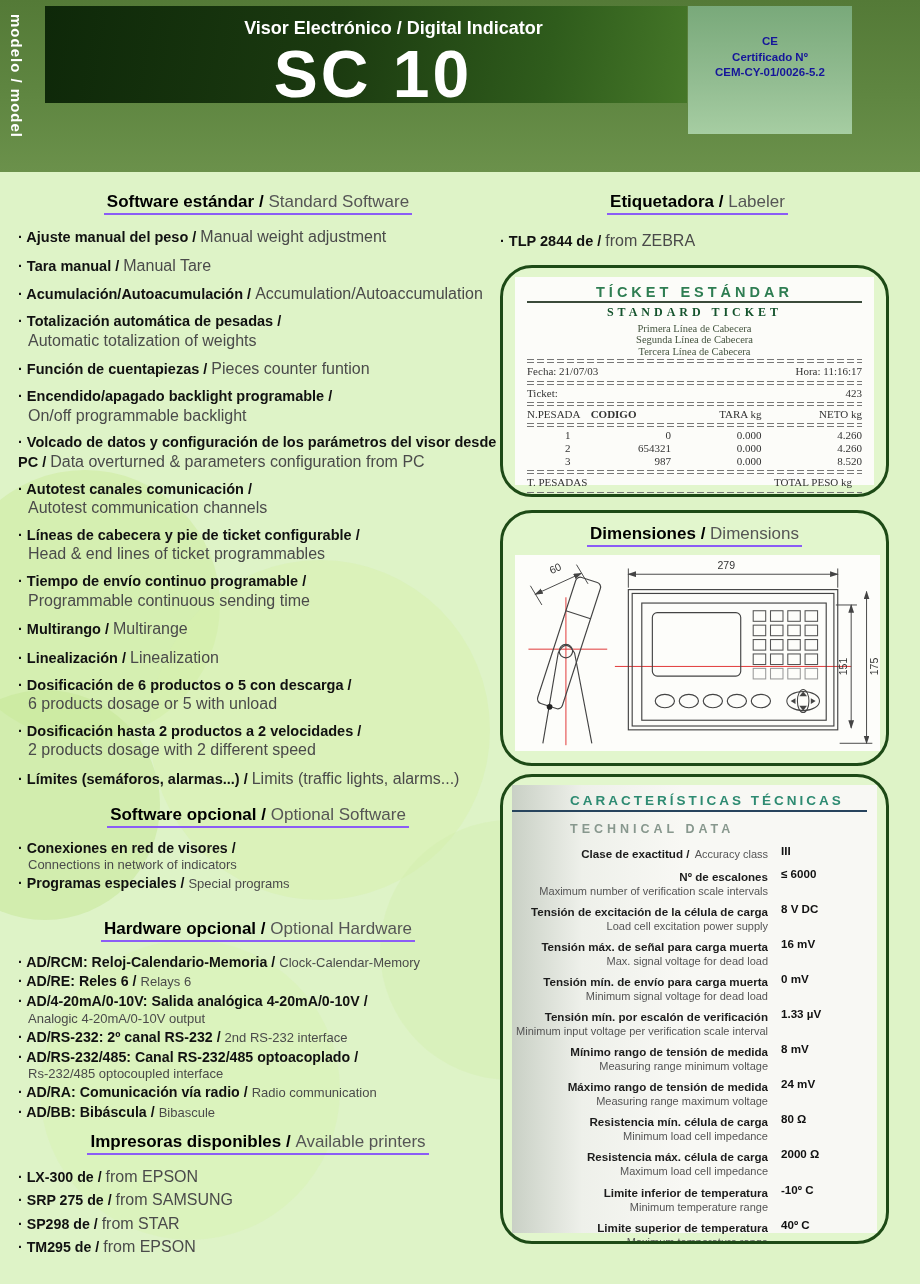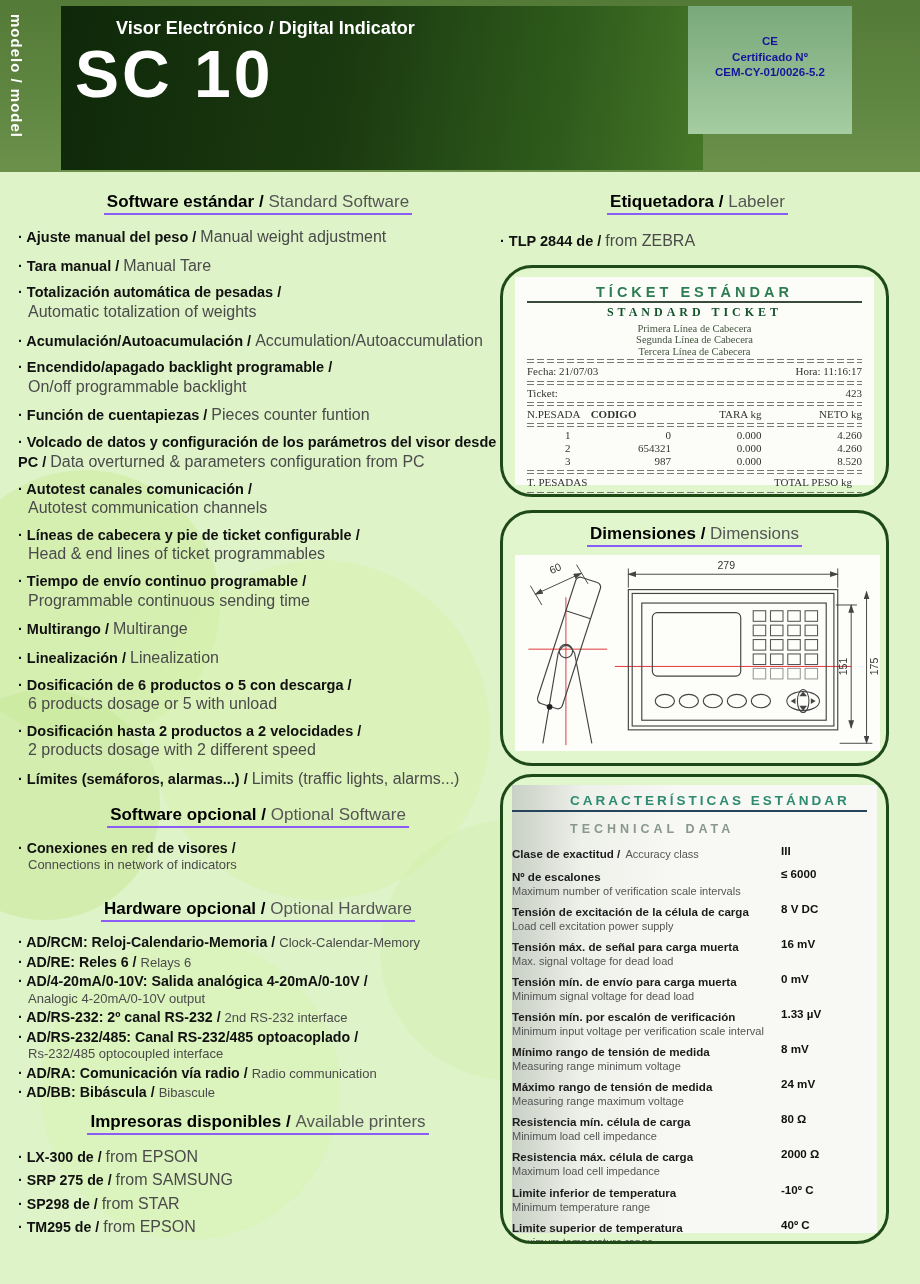--- a/index.html
+++ b/index.html
@@ -12,22 +12,22 @@
   .b2{left:150px;top:560px;width:340px;height:340px;background:#d7f2ae;opacity:.5;}
   .b3{left:-70px;top:690px;width:230px;height:230px;background:#c6e796;opacity:.5;}
   .b4{left:40px;top:940px;width:300px;height:300px;background:#d7f2ae;opacity:.4;}
   .b5{left:380px;top:820px;width:260px;height:260px;background:#d2efaa;opacity:.35;}
 
   
   .band{position:absolute;left:0;top:0;width:920px;height:172px;
         background:linear-gradient(180deg,#547a37 0%,#5f8641 55%,#6b914b 100%);z-index:2;}
   .side-label{position:absolute;left:8px;top:14px;height:130px;
         writing-mode:vertical-rl;color:#fff;font-weight:bold;font-size:15px;letter-spacing:1px;}
-  .dark-box{position:absolute;left:61px;top:6px;width:642px;height:164px;
-        background:linear-gradient(100deg,#0e2809 0%,#1b3a10 45%,#2f5c1c 78%,#457728 100%);}
+  .dark-box{position:absolute;left:45px;top:6px;width:642px;height:97px;
+        background:linear-gradient(100deg,#0e2809 0%,#1b3a10 45%,#2f5c1c 78%,#457728 100%);text-align:center;}
   .hd-title{margin:12px 0 0 55px;color:#fff;font-weight:bold;font-size:18px;}
   .hd-model{margin:2px 0 0 14px;color:#fff;font-weight:bold;font-size:66px;letter-spacing:3px;line-height:1;}
   .ce-box{position:absolute;left:688px;top:6px;width:164px;height:128px;
         background:linear-gradient(180deg,#79a97a 0%,#93bd92 60%,#a6cda2 100%);
         display:flex;flex-direction:column;justify-content:flex-start;align-items:center;padding-top:28px;box-sizing:border-box;}
   .ce-line{color:#15159a;font-weight:bold;font-size:11.5px;line-height:1.35;text-align:center;}
 
   
   .col-left{position:absolute;left:18px;top:180px;width:480px;z-index:1;}
   .col-right{position:absolute;left:500px;top:182px;width:395px;z-index:1;}
@@ -87,21 +87,21 @@
   .dim-head{margin:2px 0 8px;}
   .draw{background:#fdfdfa;width:365px;height:196px;margin:0 auto;}
 
   
   .tech{background:linear-gradient(90deg,#c9d0c5 0,#eef0ea 70px,#f8f8f4 170px);
         height:100%;box-sizing:border-box;padding:8px 10px 4px 0;}
   .tt-es{color:#2e8b72;font-weight:bold;letter-spacing:3px;font-size:13.5px;
          padding-left:58px;border-bottom:2px solid #27445d;padding-bottom:2px;}
   .tt-en{color:#88988e;font-weight:bold;letter-spacing:4px;font-size:12.5px;padding-left:58px;margin:10px 0 8px;}
   .trow{display:flex;margin-bottom:5px;}
-  .trow .lbl{flex:1;padding-right:13px;}
+  .trow .lbl{flex:1;text-align:right;padding-right:13px;}
   .trow .lbl .es{font-weight:bold;font-size:11.6px;color:#1c1c1c;line-height:1.1;}
   .trow .lbl .en{display:block;font-size:11px;color:#555;line-height:1.1;}
   .trow.inl .lbl .en{display:inline;margin-left:2px;}
   .trow.inl .lbl .es::after{content:" / ";}
   .trow .val{width:86px;font-weight:bold;font-size:11.6px;color:#111;line-height:1.15;}
 
   svg text{font-family:"Liberation Sans",sans-serif;}
 </style>
 </head>
 <body>
@@ -134,27 +134,27 @@
 
     <div class="sec-head">
       <span class="inner"><span class="es">Software estándar</span><span class="en">Standard Software</span></span>
     </div>
     <div class="flist list-std">
 
         <div class="fi"><span class="es">Ajuste manual del peso</span><span class="en">Manual weight adjustment</span></div>
 
         <div class="fi"><span class="es">Tara manual</span><span class="en">Manual Tare</span></div>
 
+        <div class="fi"><span class="es">Acumulación/Autoacumulación</span><span class="en">Accumulation/Autoaccumulation</span></div>
+
         <div class="fi brk"><span class="es">Totalización automática de pesadas</span><span class="en">Automatic totalization of weights</span></div>
 
-        <div class="fi"><span class="es">Acumulación/Autoacumulación</span><span class="en">Accumulation/Autoaccumulation</span></div>
+        <div class="fi"><span class="es">Función de cuentapiezas</span><span class="en">Pieces counter funtion</span></div>
 
         <div class="fi brk"><span class="es">Encendido/apagado backlight programable</span><span class="en">On/off  programmable backlight</span></div>
-
-        <div class="fi"><span class="es">Función de cuentapiezas</span><span class="en">Pieces counter funtion</span></div>
 
         <div class="fi"><span class="es">Volcado de datos y configuración de los parámetros del visor desde PC</span><span class="en">Data overturned &amp; parameters configuration from PC</span></div>
 
         <div class="fi brk"><span class="es">Autotest canales comunicación</span><span class="en">Autotest communication channels</span></div>
 
         <div class="fi brk"><span class="es">Líneas de cabecera y pie de ticket configurable</span><span class="en">Head &amp;  end lines of ticket programmables</span></div>
 
         <div class="fi brk"><span class="es">Tiempo de envío continuo programable</span><span class="en">Programmable continuous sending time</span></div>
 
         <div class="fi"><span class="es">Multirango</span><span class="en">Multirange</span></div>
@@ -168,20 +168,21 @@
         <div class="fi"><span class="es">Límites (semáforos, alarmas...)</span><span class="en">Limits (traffic lights, alarms...)</span></div>
       </div>
 
     <div class="sec-head" style="margin-top:16px;">
       <span class="inner"><span class="es">Software opcional</span><span class="en">Optional Software</span></span>
     </div>
     <div class="flist list-tight">
 
         <div class="fi brk"><span class="es">Conexiones en red de visores</span><span class="en">Connections in network of indicators</span></div>
 
+        <div class="fi"><span class="es">Programas especiales</span><span class="en">Special programs</span></div>
       </div>
 
     <div class="sec-head" style="margin-top:26px;">
       <span class="inner"><span class="es">Hardware opcional</span><span class="en">Optional Hardware</span></span>
     </div>
     <div class="flist list-tight">
 
         <div class="fi"><span class="es">AD/RCM: Reloj-Calendario-Memoria</span><span class="en">Clock-Calendar-Memory</span></div>
 
         <div class="fi"><span class="es">AD/RE: Reles 6</span><span class="en">Relays 6</span></div>
@@ -389,21 +390,21 @@
             <line x1="338" y1="196" x2="372" y2="196"></line>
           </g>
           <text x="346" y="116" font-size="11" fill="#333" text-anchor="middle" transform="rotate(-90 346 116)">151</text>
           <text x="378" y="116" font-size="11" fill="#333" text-anchor="middle" transform="rotate(-90 378 116)">175</text>
         </svg>
       </div>
     </div>
 
     <div class="rbox tech-rbox">
       <div class="tech">
-        <div class="tt-es">CARACTERÍSTICAS ESTÁNDAR</div>
+        <div class="tt-es">CARACTERÍSTICAS TÉCNICAS</div>
         <div class="tt-en">TECHNICAL DATA</div>
         <div class="trows">
 
             <div class="trow inl">
               <div class="lbl"><span class="es">Clase de exactitud</span><span class="en">Accuracy class</span></div>
               <div class="val">
                 <div class="v1">III</div>
 
               </div>
             </div>

